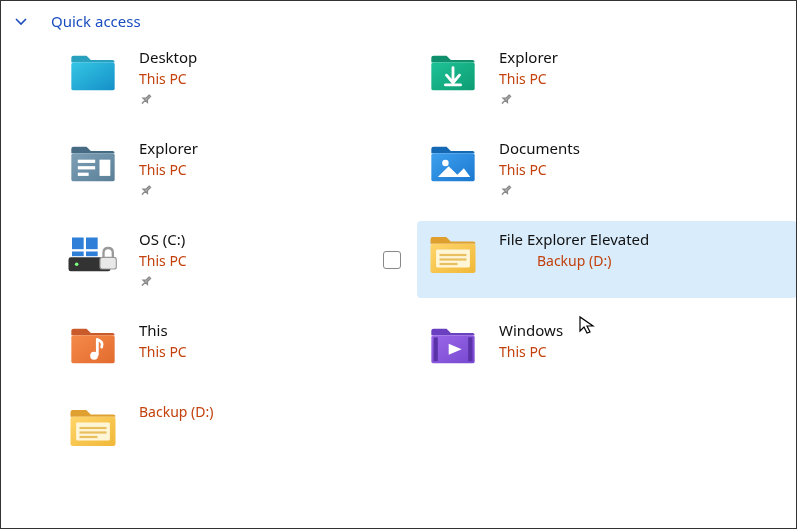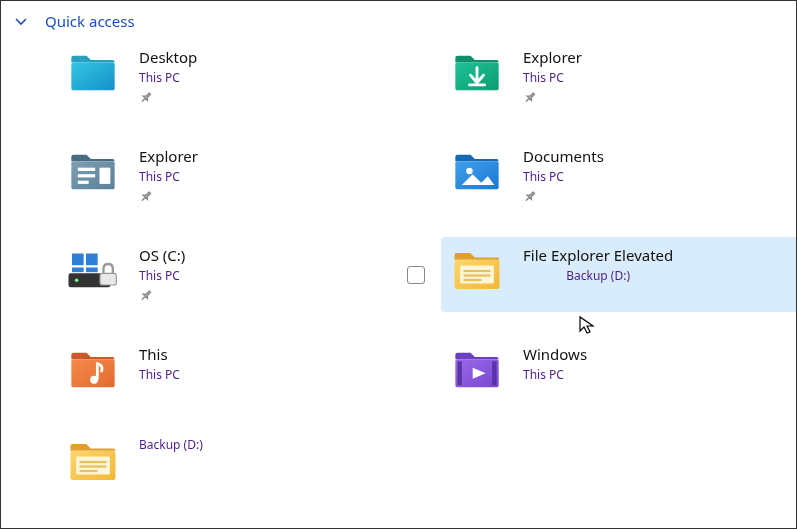--- a/index.html
+++ b/index.html
@@ -10,38 +10,37 @@
     color: #1a1a1a;
     background: #ffffff;
     width: 797px;
     height: 529px;
     overflow: hidden;
     border: 1px solid #333;
   }
   .section-header {
     display: flex;
     align-items: center;
-    gap: 18px;
+    gap: 24px;
     padding: 10px 14px 6px 14px;
     color: #1a4ec0;
     font-size: 15px;
     cursor: pointer;
     user-select: none;
   }
   .section-header .chev {
     width: 12px; height: 12px;
     display: flex; align-items: center; justify-content: center;
   }
   .grid {
     display: grid;
     grid-template-columns: 360px 380px;
     column-gap: 0px;
     row-gap: 14px;
     padding: 2px 0 12px 56px;
-    gap: 24px;
   }
   .item {
     display: flex;
     align-items: flex-start;
     gap: 18px;
     padding: 6px 12px 6px 8px;
     border-radius: 4px;
     position: relative;
   }
   .item.hovered {
@@ -72,22 +71,22 @@
     display: flex;
     flex-direction: column;
     gap: 2px;
     padding-top: 2px;
   }
   .item-name {
     color: #111;
     font-size: 15px;
   }
   .item-sub {
-    color: #4c1d95;
-    font-size: 12px;
+    color: #c2410c;
+    font-size: 14px;
   }
   .pin {
     color: #888;
     font-size: 13px;
     margin-top: 2px;
     transform: rotate(45deg);
     width: 14px;
   }
   .cursor {
     position: absolute;

